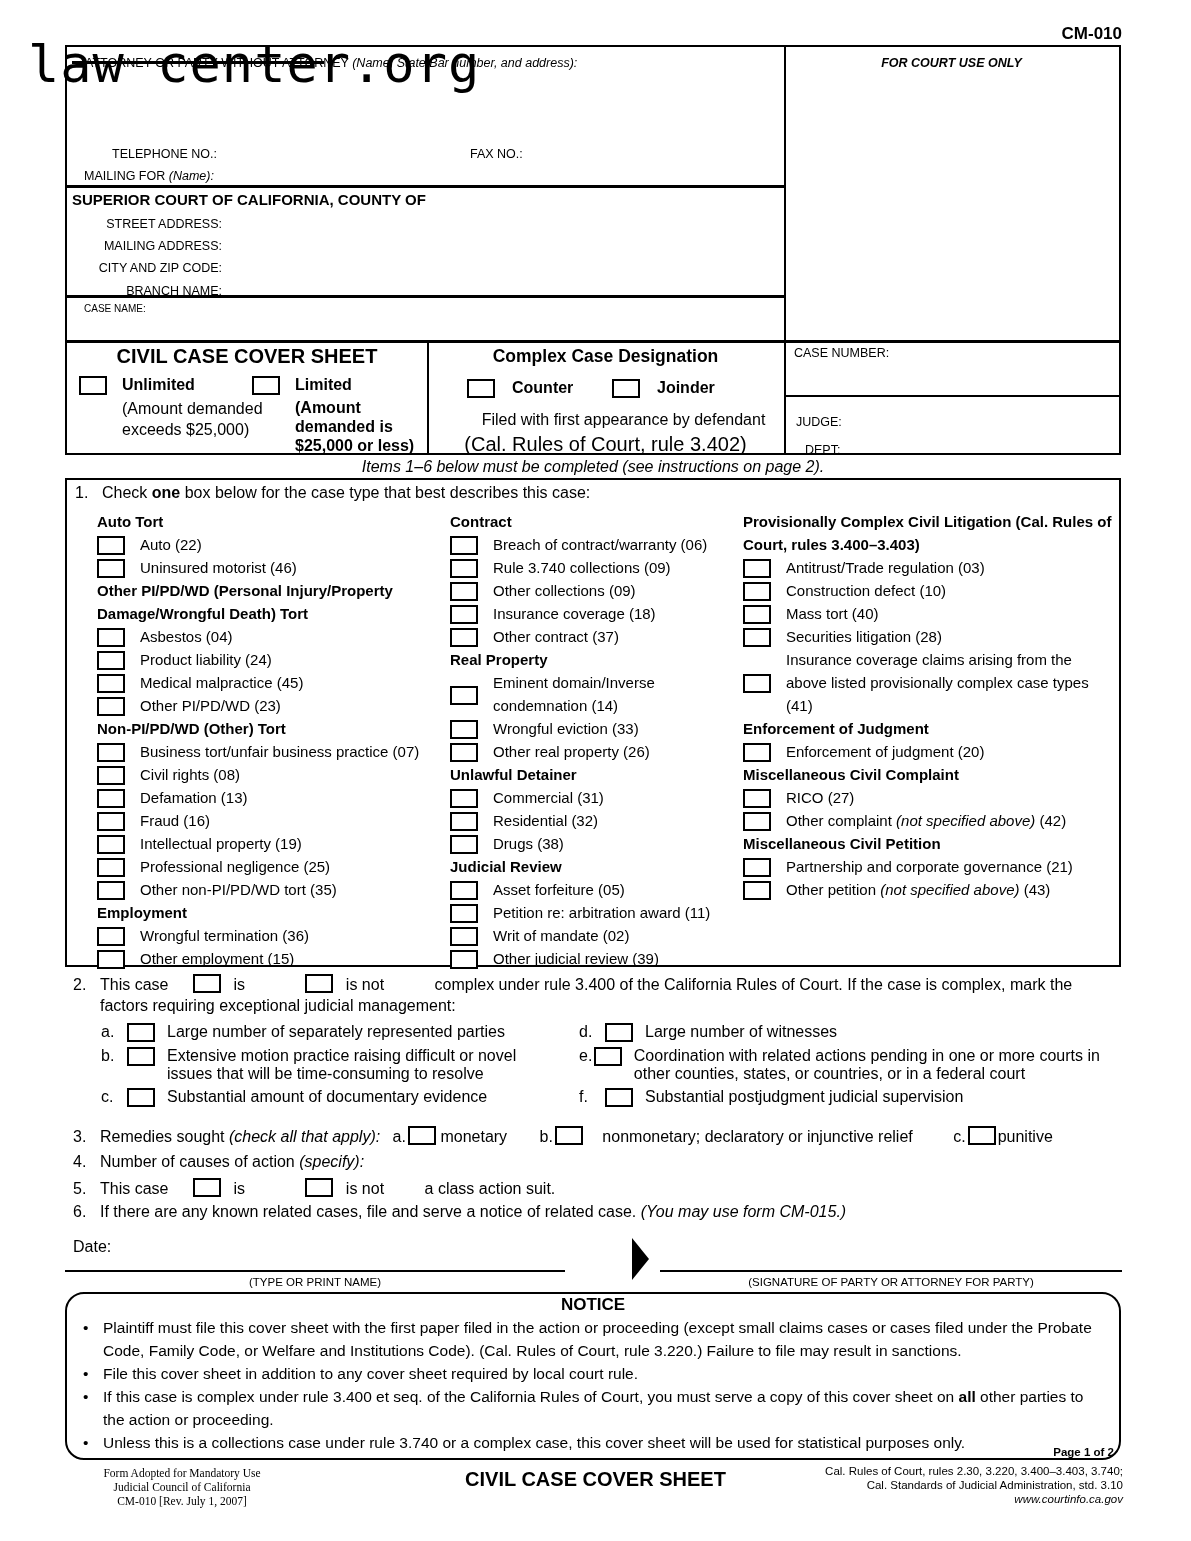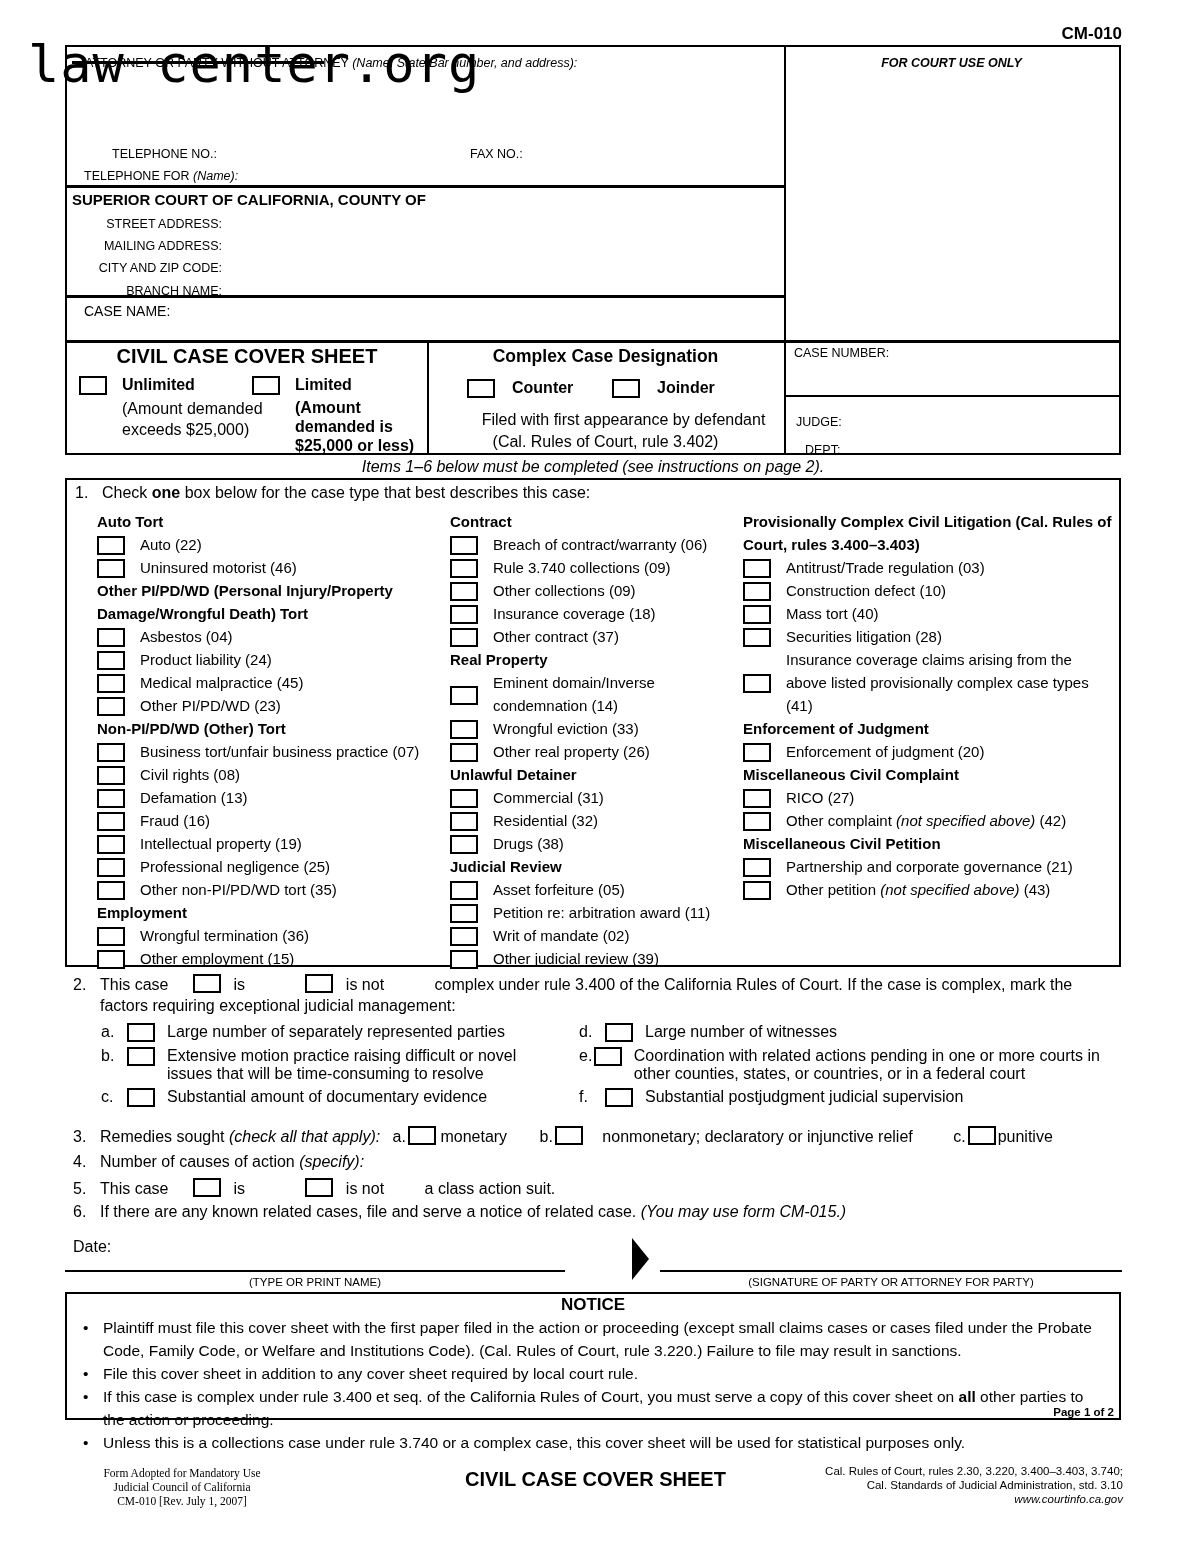--- a/index.html
+++ b/index.html
@@ -51,41 +51,41 @@
       <span>ATTORNEY OR PARTY WITHOUT ATTORNEY </span><span class="i">(Name, State Bar number, and address):</span>
     </div>
     <div class="abs" style="left:18px;top:30px;width:680px;height:64px;"></div>
 
     <div class="abs sl" style="left:0;top:100px;width:150px;text-align:right;">TELEPHONE NO.:</div>
     <div class="abs" style="left:158px;top:98px;width:230px;height:16px;"></div>
     <div class="abs sl" style="left:403px;top:100px;">FAX NO.:</div>
     <div class="abs" style="left:465px;top:98px;width:230px;height:16px;"></div>
 
     <div class="abs sl" style="left:17px;top:122px;">
-      <span>TELEPHONE FOR </span><span class="i">(Name):</span>
+      <span>MAILING FOR </span><span class="i">(Name):</span>
     </div>
     <div class="abs" style="left:175px;top:120px;width:520px;height:16px;"></div>
 
     <div class="hline" style="left:0;top:138px;width:717px;"></div>
 
     <div class="abs b" style="left:5px;top:144px;font-size:15px;">SUPERIOR COURT OF CALIFORNIA, COUNTY OF</div>
     <div class="abs" style="left:470px;top:144px;width:240px;height:16px;"></div>
 
     <div class="abs sl" style="left:0;top:170px;width:155px;text-align:right;">STREET ADDRESS:</div>
     <div class="abs" style="left:163px;top:168px;width:540px;height:16px;"></div>
     <div class="abs sl" style="left:0;top:192px;width:155px;text-align:right;">MAILING ADDRESS:</div>
     <div class="abs" style="left:163px;top:190px;width:540px;height:16px;"></div>
     <div class="abs sl" style="left:0;top:214px;width:155px;text-align:right;">CITY AND ZIP CODE:</div>
     <div class="abs" style="left:163px;top:212px;width:540px;height:16px;"></div>
     <div class="abs sl" style="left:0;top:237px;width:155px;text-align:right;">BRANCH NAME:</div>
     <div class="abs" style="left:163px;top:235px;width:540px;height:16px;"></div>
 
     <div class="hline" style="left:0;top:248px;width:717px;"></div>
 
-    <div class="abs" style="left:17px;top:256px;font-size:14px;">CASE NAME:</div>
+    <div class="abs" style="left:17px;top:256px;font-size:10px;">CASE NAME:</div>
     <div class="abs" style="left:110px;top:254px;width:590px;height:30px;"></div>
 
     <div class="vline" style="left:717px;top:0;height:406px;"></div>
     <div class="abs b i" style="left:717px;top:9px;width:335px;text-align:center;font-size:12.5px;">FOR COURT USE ONLY</div>
 
     <div class="hline" style="left:0;top:293px;width:1052px;"></div>
 
     <div class="abs b" style="left:0;top:298px;width:360px;text-align:center;font-size:20px;">CIVIL CASE COVER SHEET</div>
     <span class="cb abs" style="left:12px;top:329px;"></span>
     <div class="abs b" style="left:55px;top:329px;font-size:16px;">Unlimited</div>
@@ -95,21 +95,21 @@
     <div class="abs" style="left:228px;top:351px;width:140px;font-size:16px;line-height:19px;font-weight:bold;">(Amount demanded is $25,000 or less)</div>
 
     <div class="vline" style="left:360px;top:293px;height:113px;"></div>
 
     <div class="abs b" style="left:360px;top:299px;width:357px;text-align:center;font-size:17.5px;">Complex Case Designation</div>
     <span class="cb abs" style="left:400px;top:332px;"></span>
     <div class="abs b" style="left:445px;top:332px;font-size:16px;">Counter</div>
     <span class="cb abs" style="left:545px;top:332px;"></span>
     <div class="abs b" style="left:590px;top:332px;font-size:16px;">Joinder</div>
     <div class="abs" style="left:360px;top:364px;width:393px;text-align:center;font-size:16px;">Filed with first appearance by defendant</div>
-    <div class="abs" style="left:360px;top:386px;width:357px;text-align:center;font-size:16px;">(Cal. Rules of Court, rule 3.402)</div>
+    <div class="abs" style="left:360px;top:386px;width:357px;text-align:center;font-size:20px;">(Cal. Rules of Court, rule 3.402)</div>
 
     <div class="abs sl" style="left:727px;top:299px;">CASE NUMBER:</div>
     <div class="abs" style="left:830px;top:299px;width:215px;height:45px;"></div>
     <div class="hline" style="left:717px;top:348px;width:335px;height:2px;"></div>
     <div class="abs sl" style="left:729px;top:368px;">JUDGE:</div>
     <div class="abs" style="left:790px;top:368px;width:255px;height:16px;"></div>
     <div class="abs sl" style="left:738px;top:396px;">DEPT:</div>
     <div class="abs" style="left:790px;top:396px;width:255px;height:16px;"></div>
   </div>
 
@@ -374,21 +374,21 @@
     <span>Date:</span>
     <span class="abs" style="left:70px;top:0;width:400px;height:18px;"></span>
   </div>
 
   <div class="hline" style="left:65px;top:1270px;width:500px;height:2px;"></div>
   <div class="siglab" style="left:65px;top:1276px;width:500px;">(TYPE OR PRINT NAME)</div>
   <div class="sig-arrow"></div>
   <div class="hline" style="left:660px;top:1270px;width:462px;height:2px;"></div>
   <div class="siglab" style="left:660px;top:1276px;width:462px;">(SIGNATURE OF PARTY OR ATTORNEY FOR PARTY)</div>
 
-  <div class="box" style="left:65px;top:1292px;width:1056px;height:128px;">
+  <div class="box" style="left:65px;top:1292px;width:1056px;height:168px;border-radius:19px;">
     <div class="b" style="text-align:center;font-size:17px;margin-top:1px;">NOTICE</div>
     <div id="bullets" style="padding:1px 10px 0 16px;">
         <div class="bullet-row">
           <span class="bullet-dot">•</span>
           <span class="bullet-txt">Plaintiff must file this cover sheet with the first paper filed in the action or proceeding (except small claims cases or cases filed under the Probate Code, Family Code, or Welfare and Institutions Code). (Cal. Rules of Court, rule 3.220.) Failure to file may result in sanctions.</span>
         </div>
         <div class="bullet-row">
           <span class="bullet-dot">•</span>
           <span class="bullet-txt">File this cover sheet in addition to any cover sheet required by local court rule.</span>
         </div>

